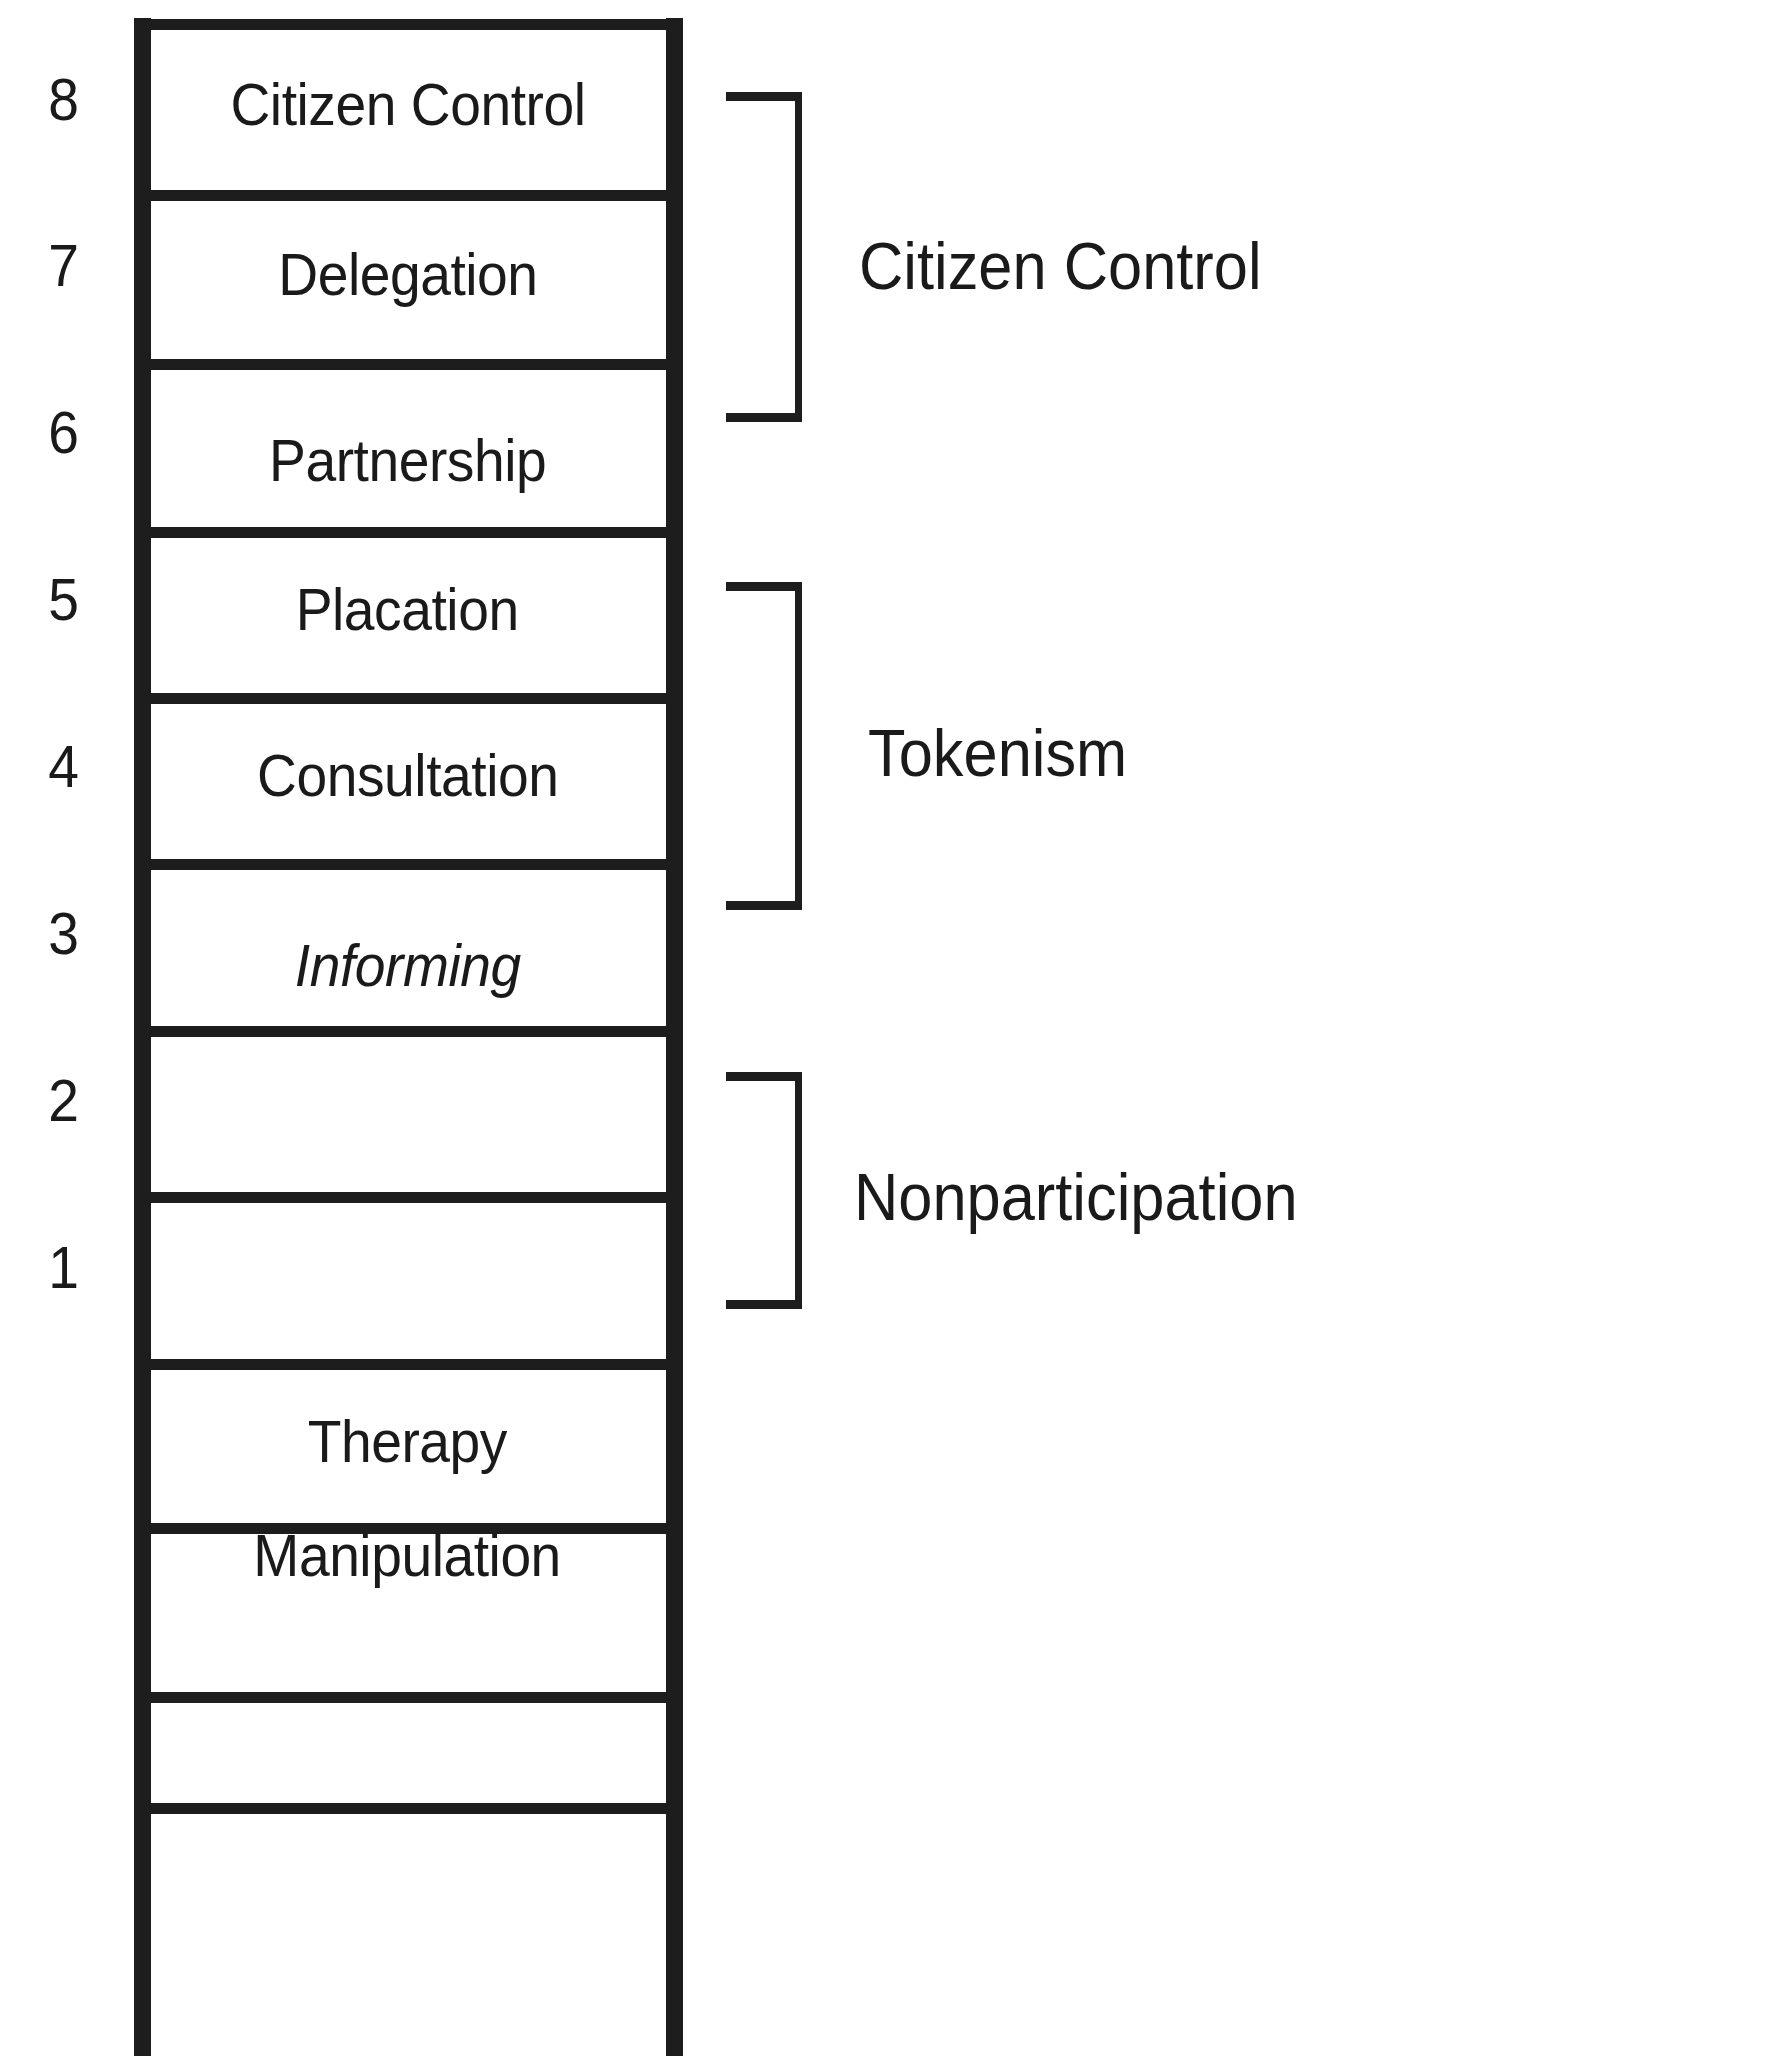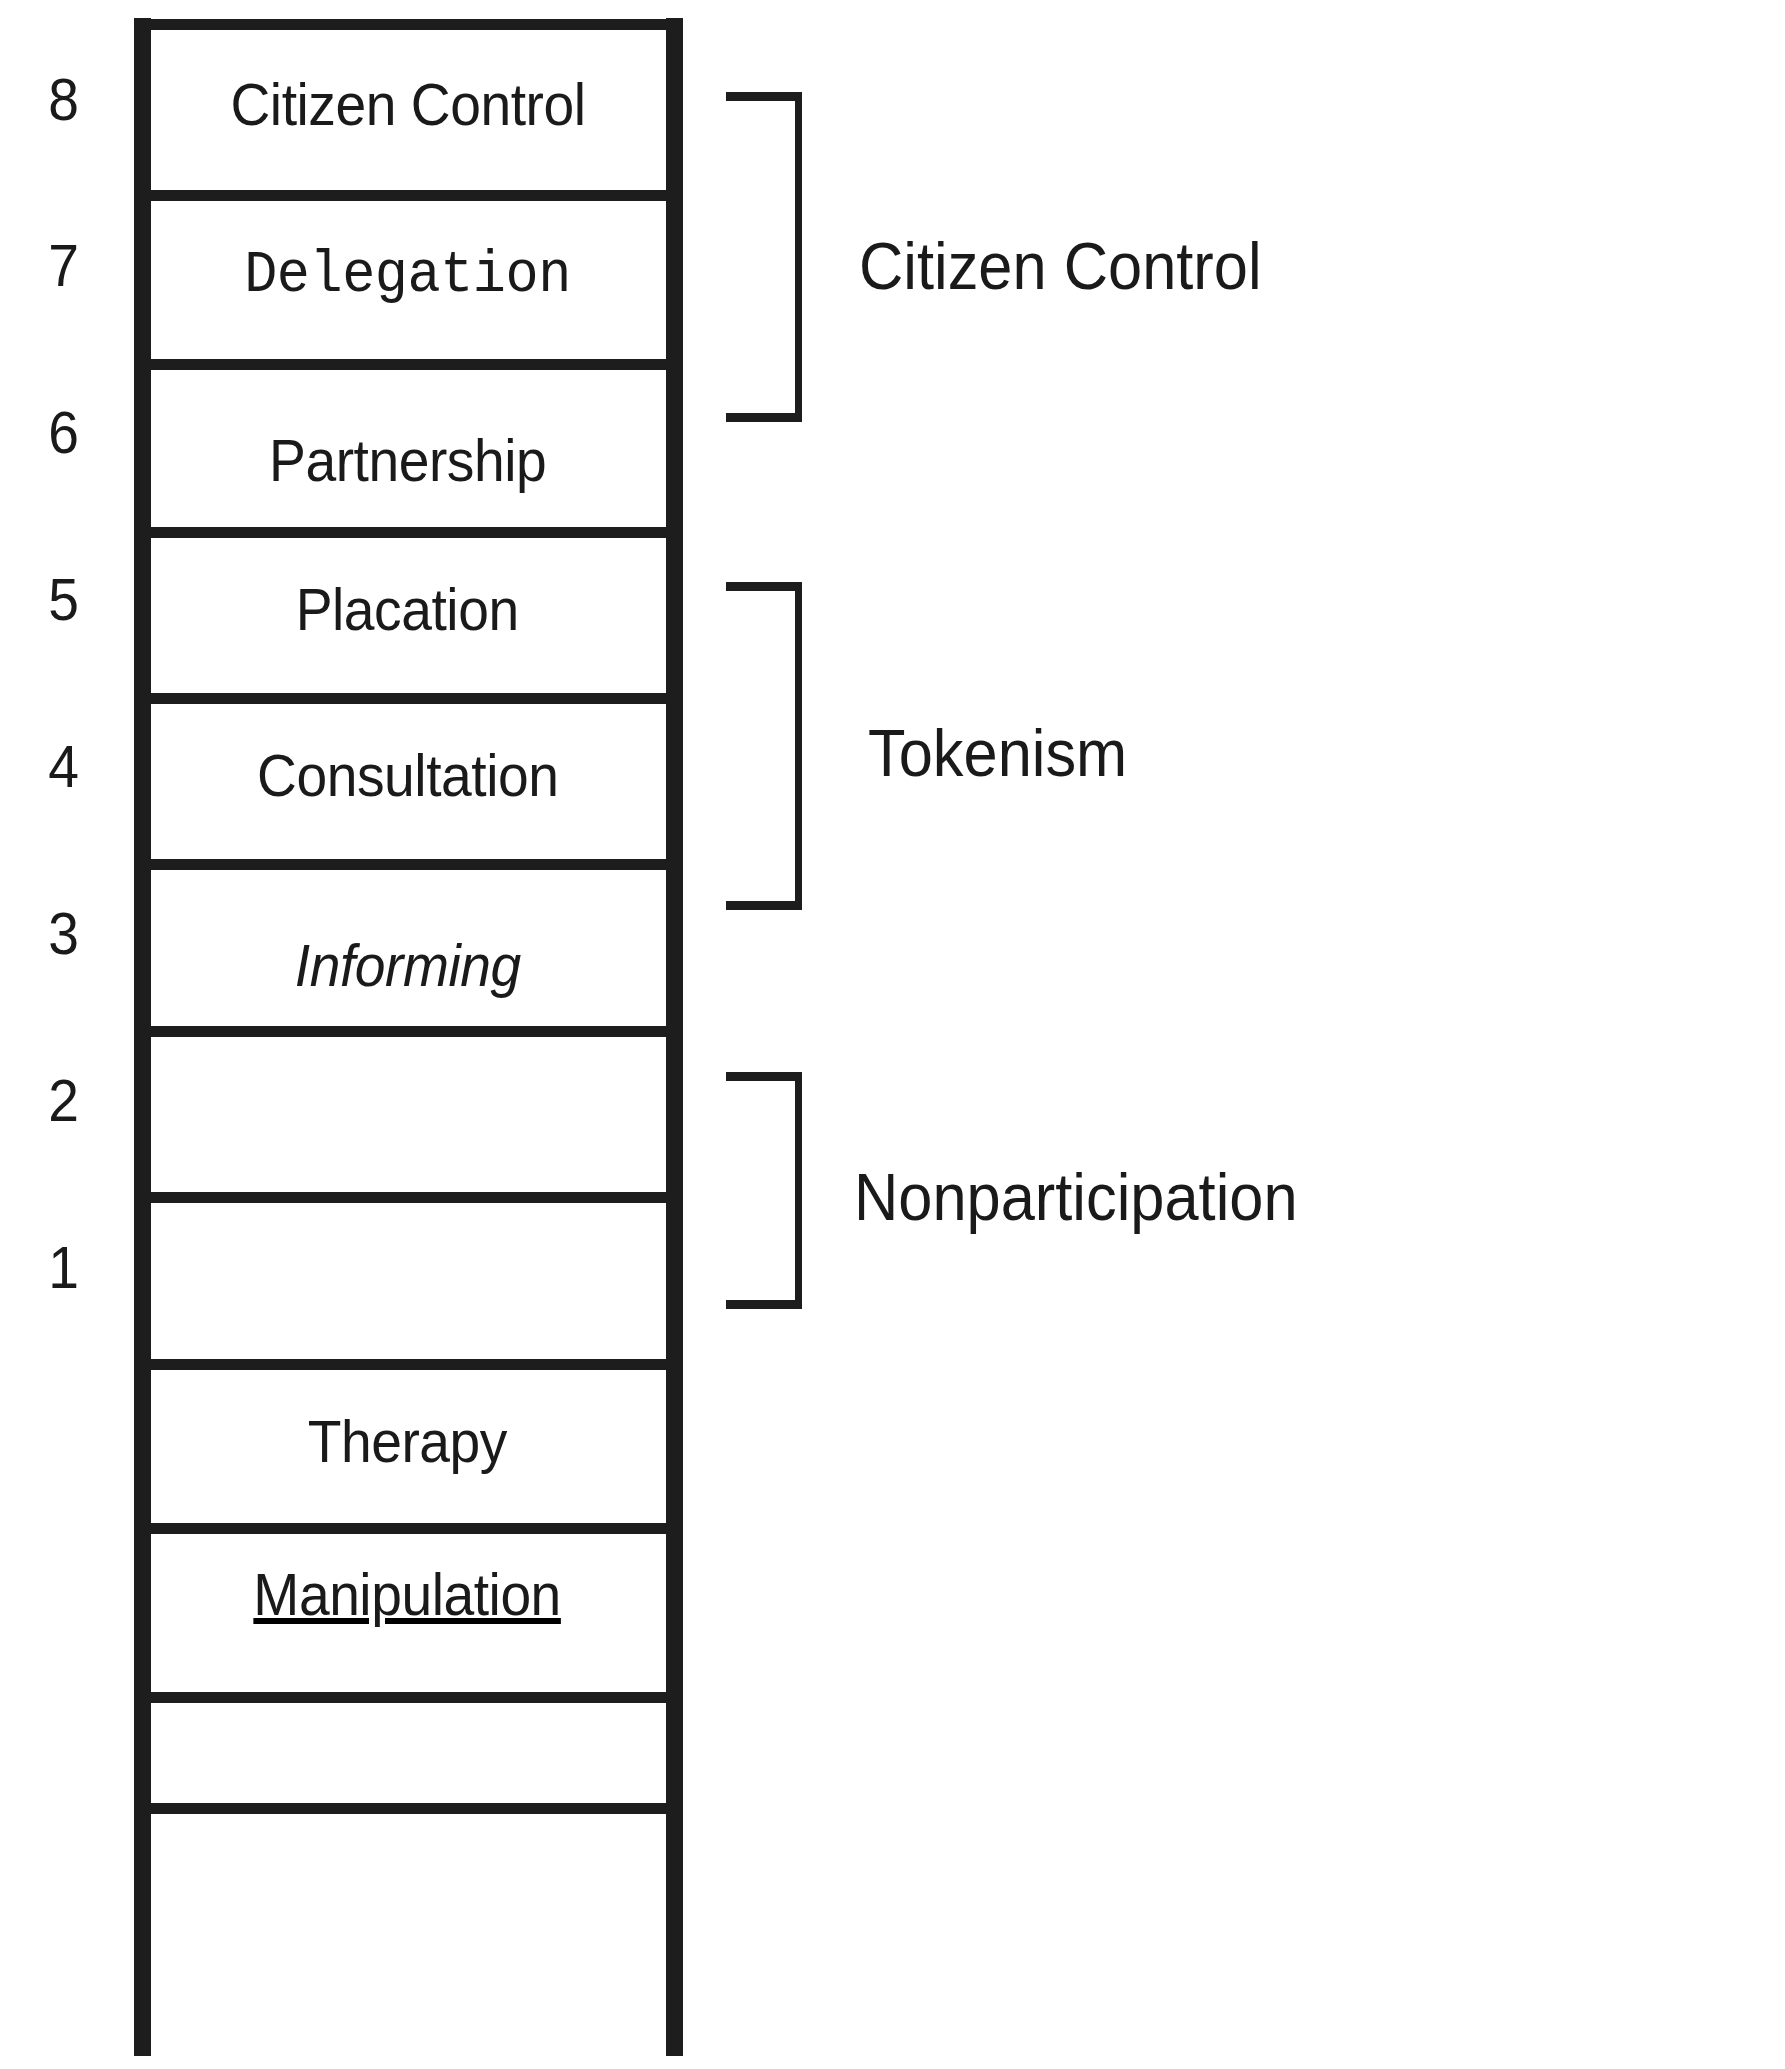--- a/index.html
+++ b/index.html
@@ -128,41 +128,41 @@
     <div class="rung" style="top:1026px;"></div>
     <div class="rung" style="top:1192px;"></div>
     <div class="rung" style="top:1359px;"></div>
     <div class="rung" style="top:1523px;"></div>
     <div class="rung" style="top:1692px;"></div>
     <div class="rung" style="top:1803px;"></div>
 
     <div class="cell" style="top:19.4px; height:171px;">
       <span class="cell-label">Citizen Control</span>
     </div>
-    <div class="cell" style="top:190px; height:169px;font-family:Liberation Mono, monospace;">
+    <div class="cell" style="top:190px; height:169px;">
       <span class="cell-label">Delegation</span>
     </div>
     <div class="cell" style="top:359px; height:204px;align-items:center;">
       <span class="cell-label">Partnership</span>
     </div>
     <div class="cell" style="top:693px; height:166px;">
       <span class="cell-label">Consultation</span>
     </div>
     <div class="cell" style="top:527px; height:166px;">
       <span class="cell-label">Placation</span>
     </div>
     <div class="cell" style="top:859px; height:214px;font-style:italic;">
       <span class="cell-label">Informing</span>
     </div>
     <div class="cell" style="top:1026px; height:166px;"></div>
     <div class="cell" style="top:1192px; height:167px;"></div>
     <div class="cell" style="top:1359px; height:165px;text-align:right;">
       <span class="cell-label">Therapy</span>
     </div>
-    <div class="cell" style="top:1510px; height:169px;text-decoration:underline;">
+    <div class="cell" style="top:1471px; height:169px;">
       <span class="cell-label">Manipulation</span>
     </div>
     <div class="cell" style="top:1803px; height:252px;"></div>
 
     <div class="step-num" style="top:70px;">8</div>
     <div class="step-num" style="top:236px;">7</div>
     <div class="step-num" style="top:403px;">6</div>
     <div class="step-num" style="top:570px;">5</div>
     <div class="step-num" style="top:737px;">4</div>
     <div class="step-num" style="top:904px;">3</div>

